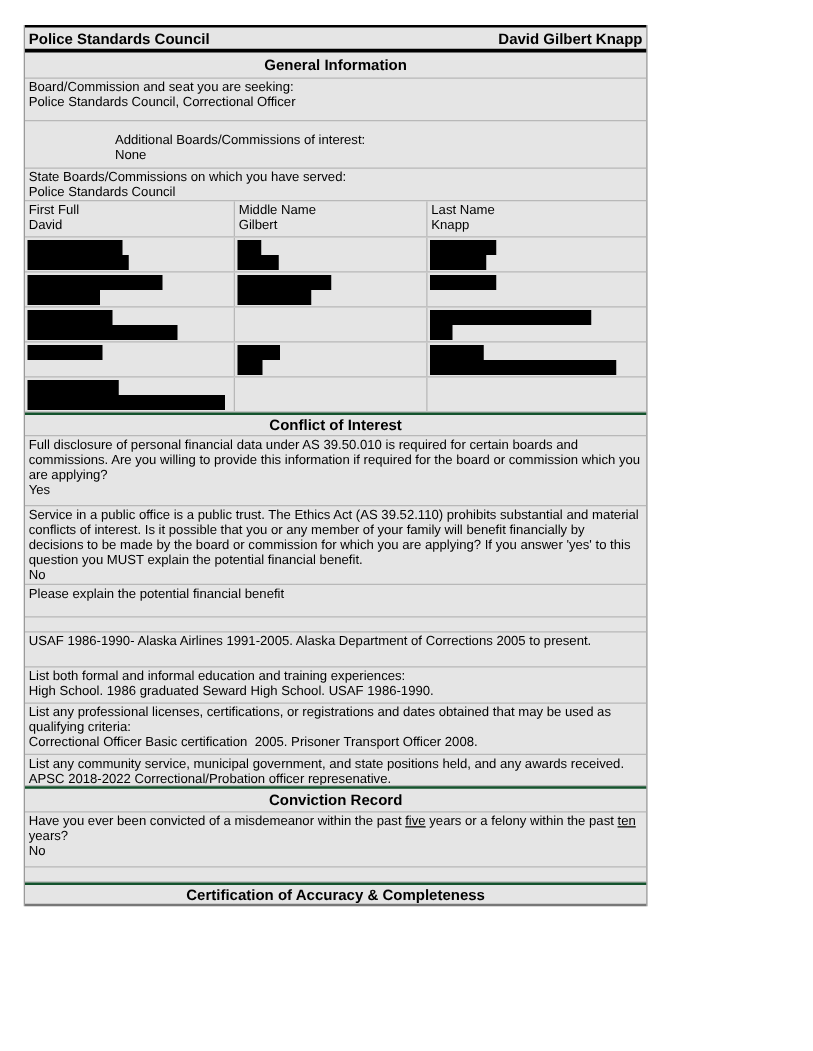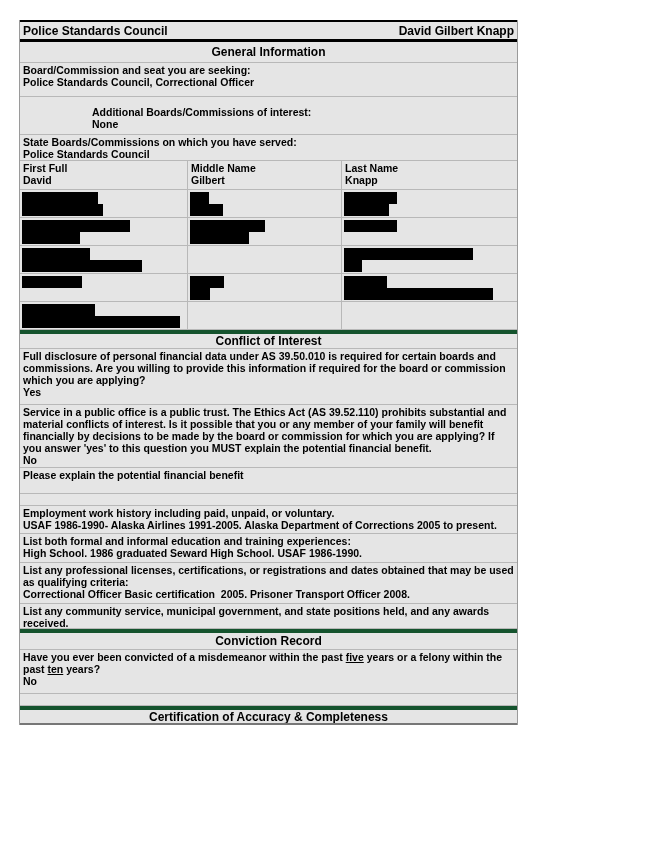--- a/index.html
+++ b/index.html
@@ -7,30 +7,30 @@
     position:relative; width:650px; height:841px; background:#ffffff;
     font-family:"Liberation Sans", sans-serif; color:#000;
   }
   .form {
     position:absolute; left:19px; top:20px; width:497px;
     border-left:1px solid #9a9a9a; border-right:1px solid #9a9a9a;
     background:#e5e5e5;
   }
   .row {
     box-sizing:border-box; border-bottom:1px solid #b8b8b8;
-    padding:1px 3px; font-size:10.5px; line-height:12px; overflow:hidden;font-weight:bold;
+    padding:1px 3px; font-size:10.5px; line-height:12px; overflow:hidden;
   }
   .title-row {
     display:flex; justify-content:space-between; align-items:center;
     border-top:2px solid #000; border-bottom:3px solid #000;
     font-weight:bold; font-size:12px; height:22px;
   }
   .sec-hdr {
     text-align:center; font-weight:bold; font-size:12px;
-    border-top:4px solid #14532d; display:flex; align-items:center; justify-content:center;
+    border-top:2px solid #14532d; display:flex; align-items:center; justify-content:center;
   }
   .sec-hdr.no-top { border-top:none; }
   .lbl, .val { white-space:pre-wrap; }
   .q-text { white-space:pre-wrap; }
   .indent { padding-left:72px; padding-top:9px; }
   .cols { display:flex; padding:0; }
   .col { box-sizing:border-box; padding:1px 3px; overflow:hidden; }
   .col + .col { border-left:1px solid #b8b8b8; }
   .c1 { width:33.6%; } .c2 { width:31.0%; } .c3 { width:35.4%; }
   .red-row { display:flex; padding:0; height:28px; }
@@ -154,21 +154,20 @@
       <span class="q-text">Service in a public office is a public trust. The Ethics Act (AS 39.52.110) prohibits substantial and material conflicts of interest. Is it possible that you or any member of your family will benefit financially by decisions to be made by the board or commission for which you are applying? If you answer 'yes' to this question you MUST explain the potential financial benefit.</span>
       <div>No</div>
     </div>
 
     <div class="row" style="height:26px">
       <div class="lbl">Please explain the potential financial benefit</div>
     </div>
 
     <div class="row" style="height:12px"></div>
     <div class="row" style="height:28px">
-      <div class="lbl">Employment work history including paid, unpaid, or voluntary.</div>
       <div class="val">USAF 1986-1990- Alaska Airlines 1991-2005. Alaska Department of Corrections 2005 to present.</div>
     </div>
 
 
     <div class="row" style="height:29px">
       <div class="lbl">List both formal and informal education and training experiences:</div>
       <div class="val">High School. 1986 graduated Seward High School. USAF 1986-1990.</div>
     </div>
     <div class="row" style="height:41px">
       <div class="lbl">List any professional licenses, certifications, or registrations and dates obtained that may be used as qualifying criteria:</div>

